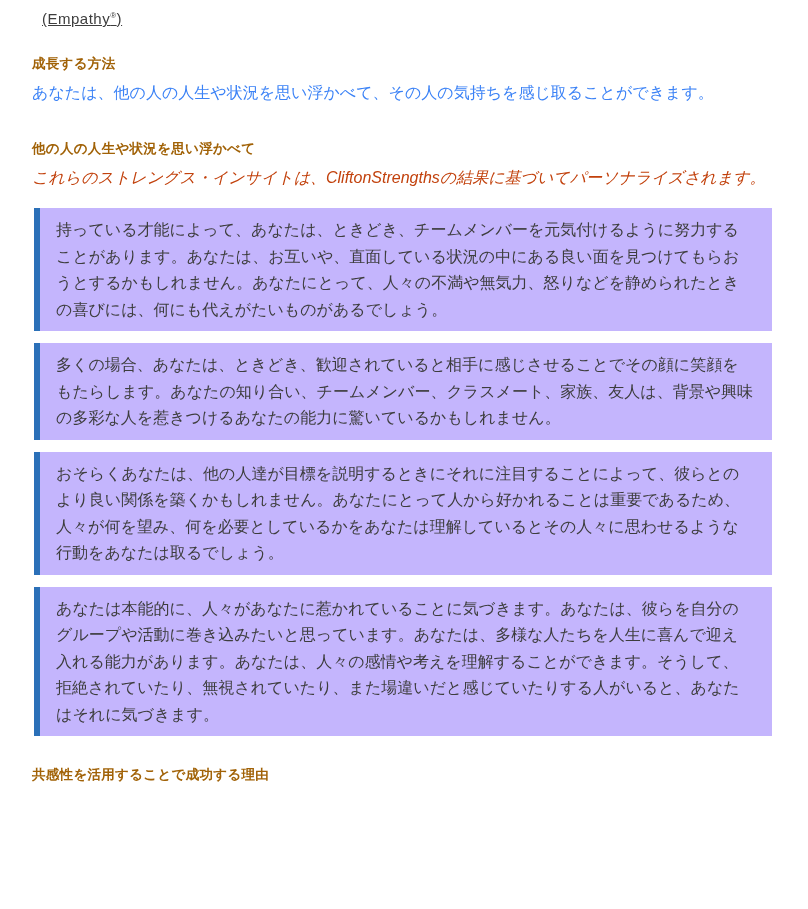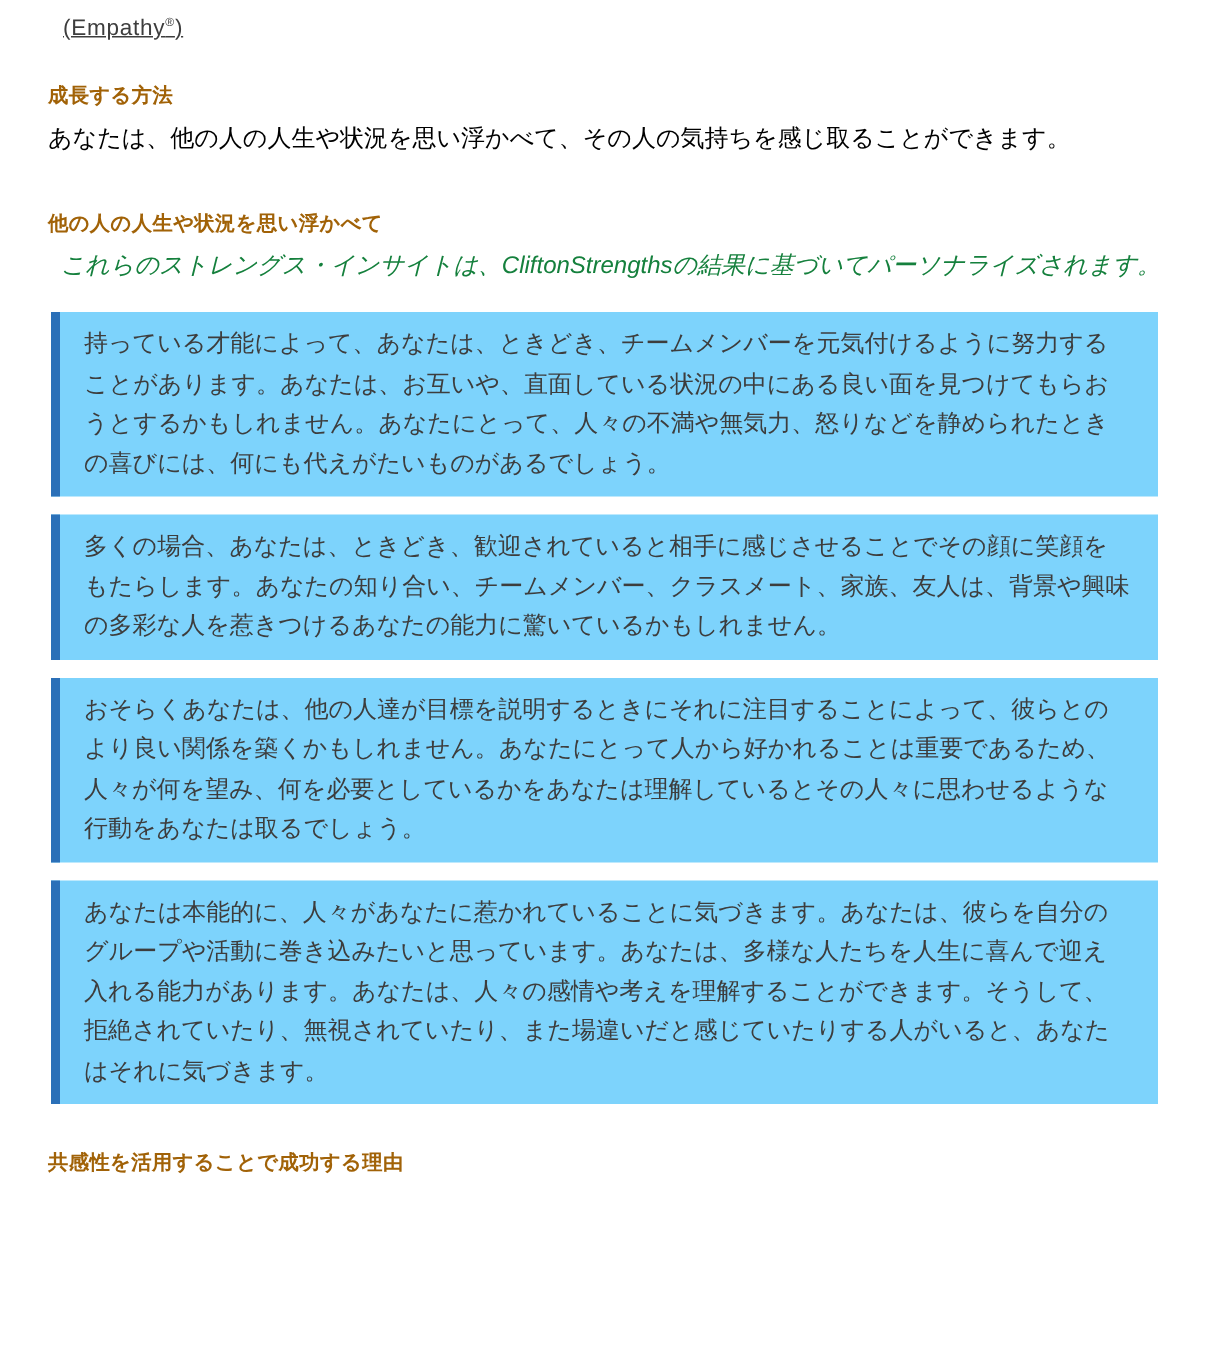--- a/index.html
+++ b/index.html
@@ -44,33 +44,32 @@
     font-size: 13.5px;
     font-weight: bold;
     color: #a16207;
     margin: 0 0 7px 0;
     letter-spacing: 0.3px;
   }
   .grow-section { margin-bottom: 34px; }
   .body-text {
     font-size: 16px;
     line-height: 26px;
-    color: #000000;
+    color: #3b82f6;
     margin: 0;
   }
   .note {
     font-size: 16px;
     font-style: italic;
     line-height: 26px;
-    color: #15803d;
+    color: #c2410c;
     margin: 0 0 17px 0;
-    text-align: right;
   }
   .quote {
-    background: #7dd3fc;
+    background: #c4b5fd;
     border-left: 6px solid #2b70b8;
     margin: 0 2px 12px 2px;
     padding: 9px 18px 8px 16px;
   }
   .quote p {
     font-size: 16px;
     line-height: 26.5px;
     color: #3d3d3d;
     margin: 0;
   }

